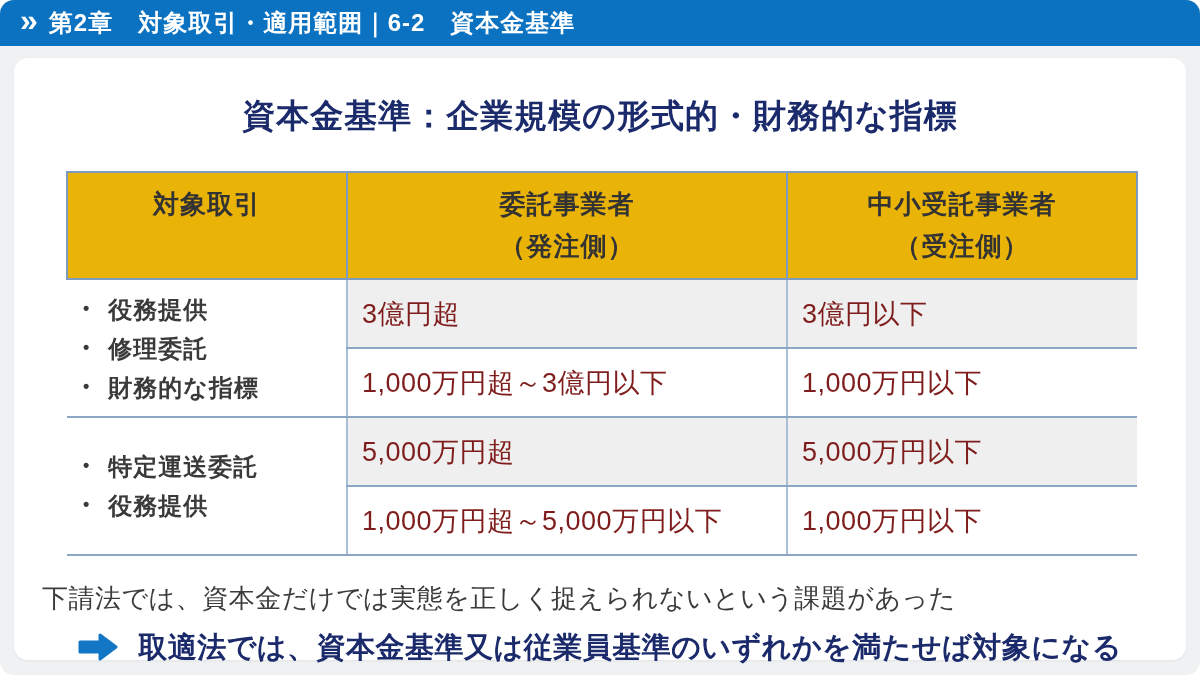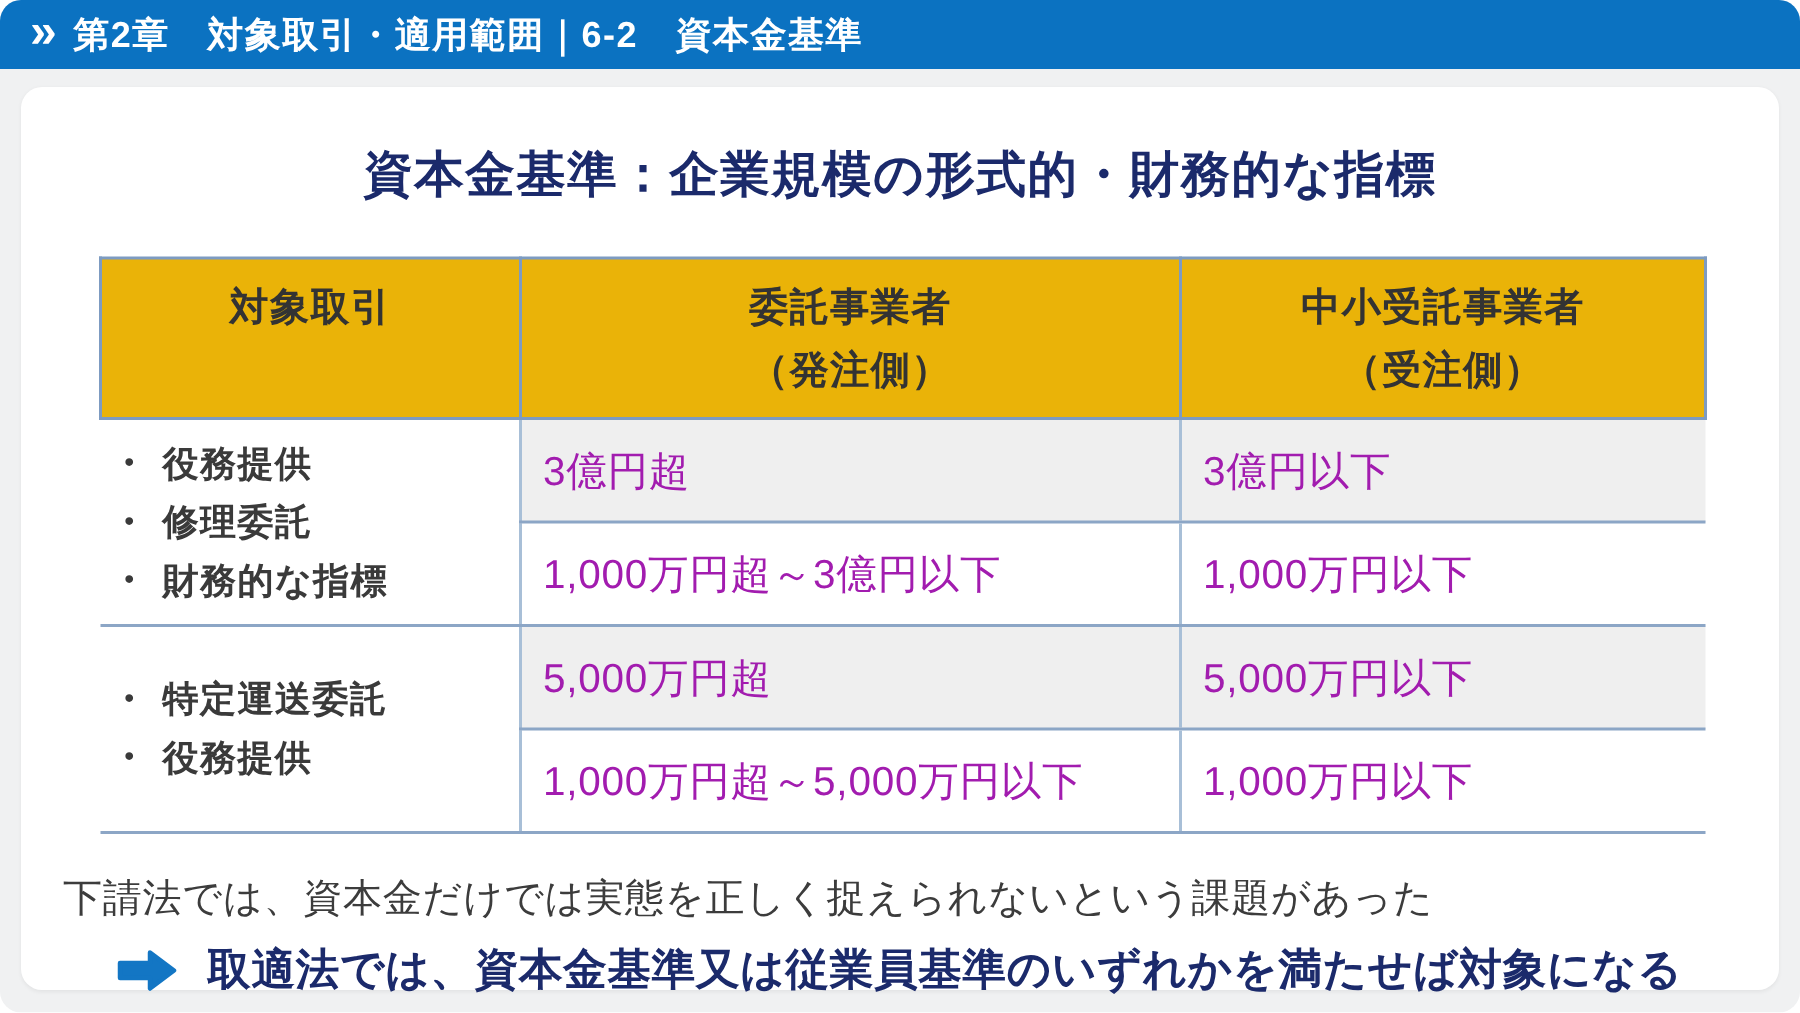--- a/index.html
+++ b/index.html
@@ -86,21 +86,21 @@
   .cap-table td {
     border-top: 2px solid #8CA6C6;
     border-bottom: 2px solid #8CA6C6;
     height: 65px;
     box-sizing: content-box;
   }
   .cap-table td.val {
     border-left: 2px solid #A8BFD7;
     padding-left: 14px;
     font-size: 27px;
-    color: #a21caf;
+    color: #7f1d1d;
     text-align: left;
     vertical-align: middle;
     letter-spacing: 0.5px;
   }
   .cap-table tr.alt td.val { background: #EFEFEF; }
   .cap-table td.tx {
     background: #ffffff;
     vertical-align: middle;
     padding-left: 16px;
   }

